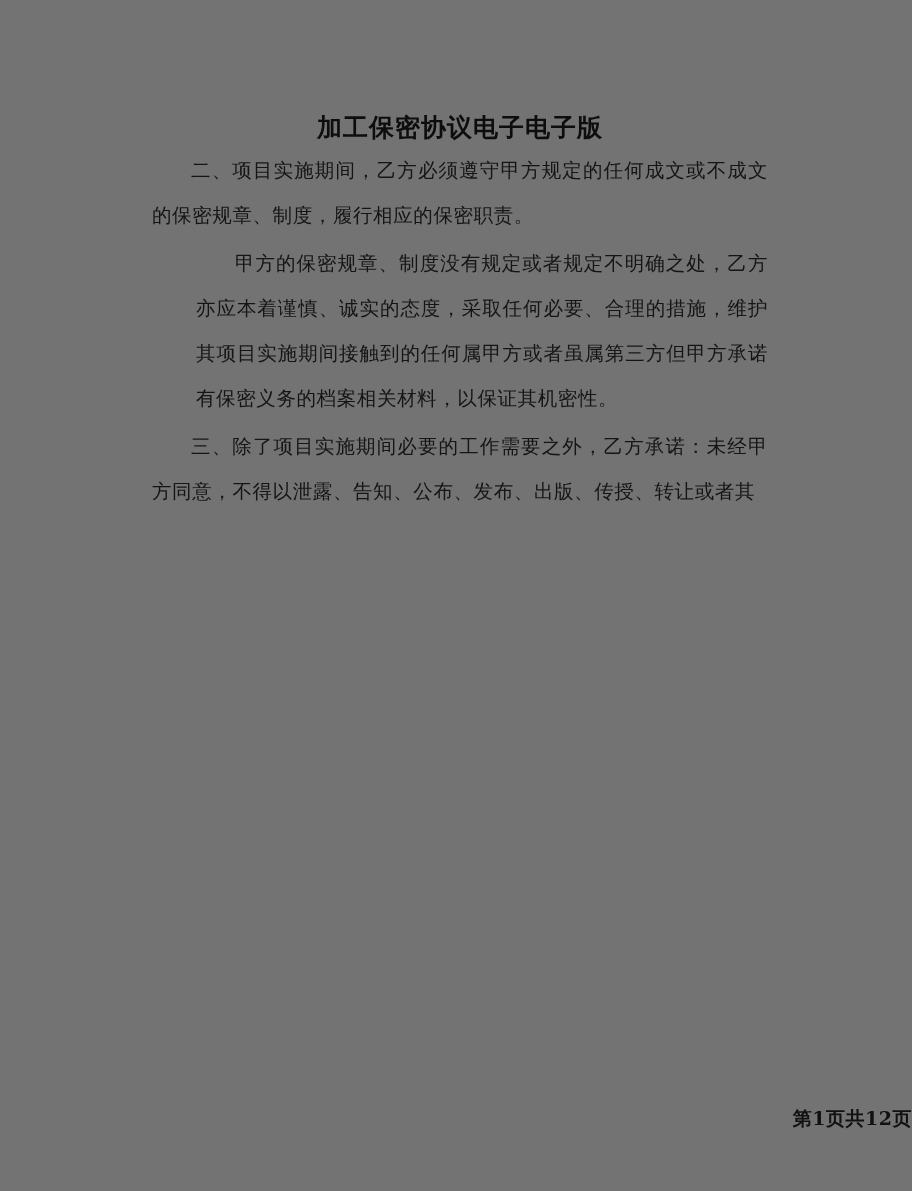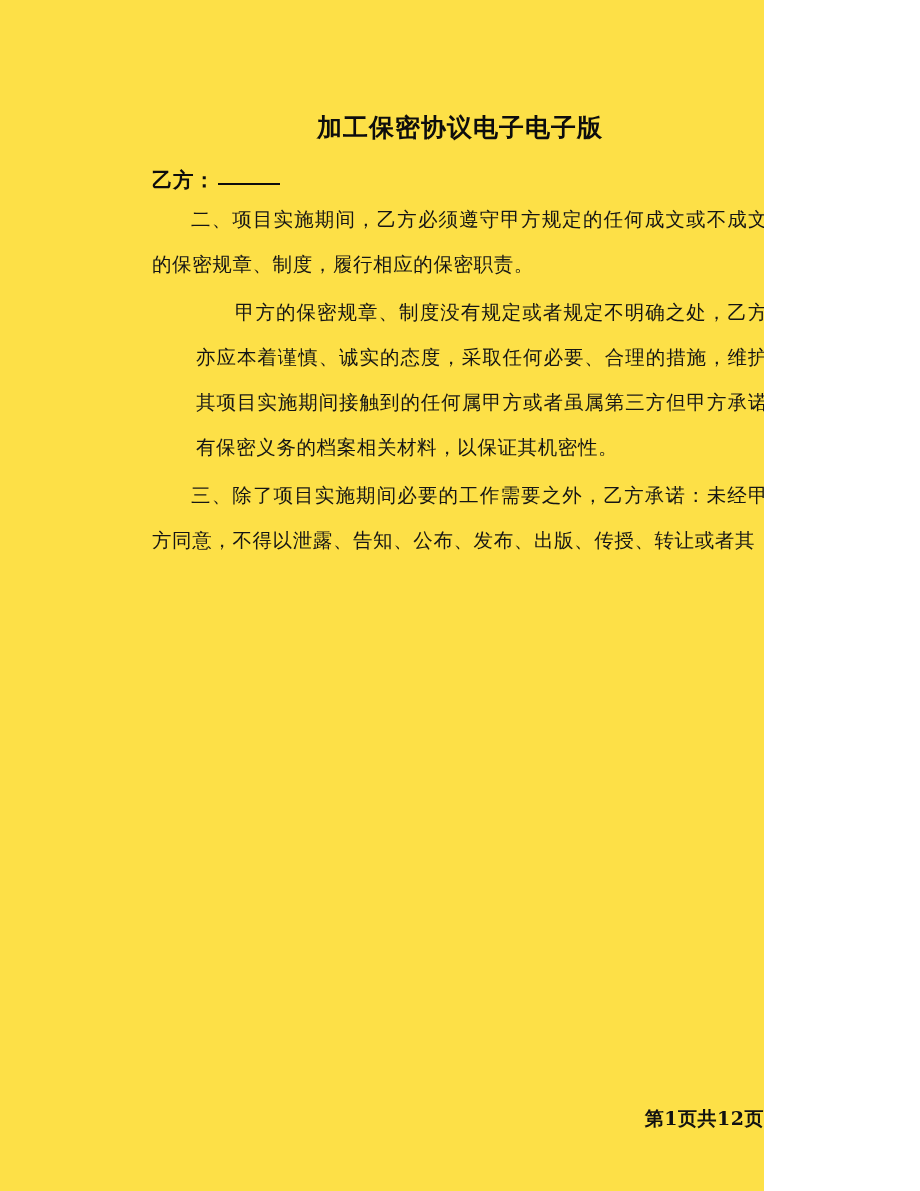--- a/index.html
+++ b/index.html
@@ -10,23 +10,23 @@
   body {
     width: 920px;
     height: 1191px;
     font-family: "DejaVu Serif", "Liberation Serif", serif;
     color: #000000;
     -webkit-font-smoothing: antialiased;
   }
 
   .page {
     position: relative;
-    width: 764px;
+    width: 912px;
     height: 1191px;
-    background: #fde047;
+    background: #737373;
     box-sizing: border-box;
     overflow: hidden;
   }
 
   
   .content {
     position: absolute;
     left: 152px;
     top: 0;
     width: 616px;
@@ -102,23 +102,20 @@
 </head>
 <body>
 
 <div class="page">
 
   <div class="content">
 
     <h1 class="doc-title">加工保密协议电子电子版</h1>
 
 
-    <div class="party-line party-b">
-      <span>乙方：</span><span class="blank"></span>
-    </div>
 
 
 
 
     <p class="para indent p-clause2">二、项目实施期间，乙方必须遵守甲方规定的任何成文或不成文的保密规章、制度，履行相应的保密职责。</p>
 
     <p class="para indent p-clause2b">甲方的保密规章、制度没有规定或者规定不明确之处，乙方亦应本着谨慎、诚实的态度，采取任何必要、合理的措施，维护其项目实施期间接触到的任何属甲方或者虽属第三方但甲方承诺有保密义务的档案相关材料，以保证其机密性。</p>
 
     <p class="para indent p-clause3">三、除了项目实施期间必要的工作需要之外，乙方承诺：未经甲方同意，不得以泄露、告知、公布、发布、出版、传授、转让或者其</p>
 

